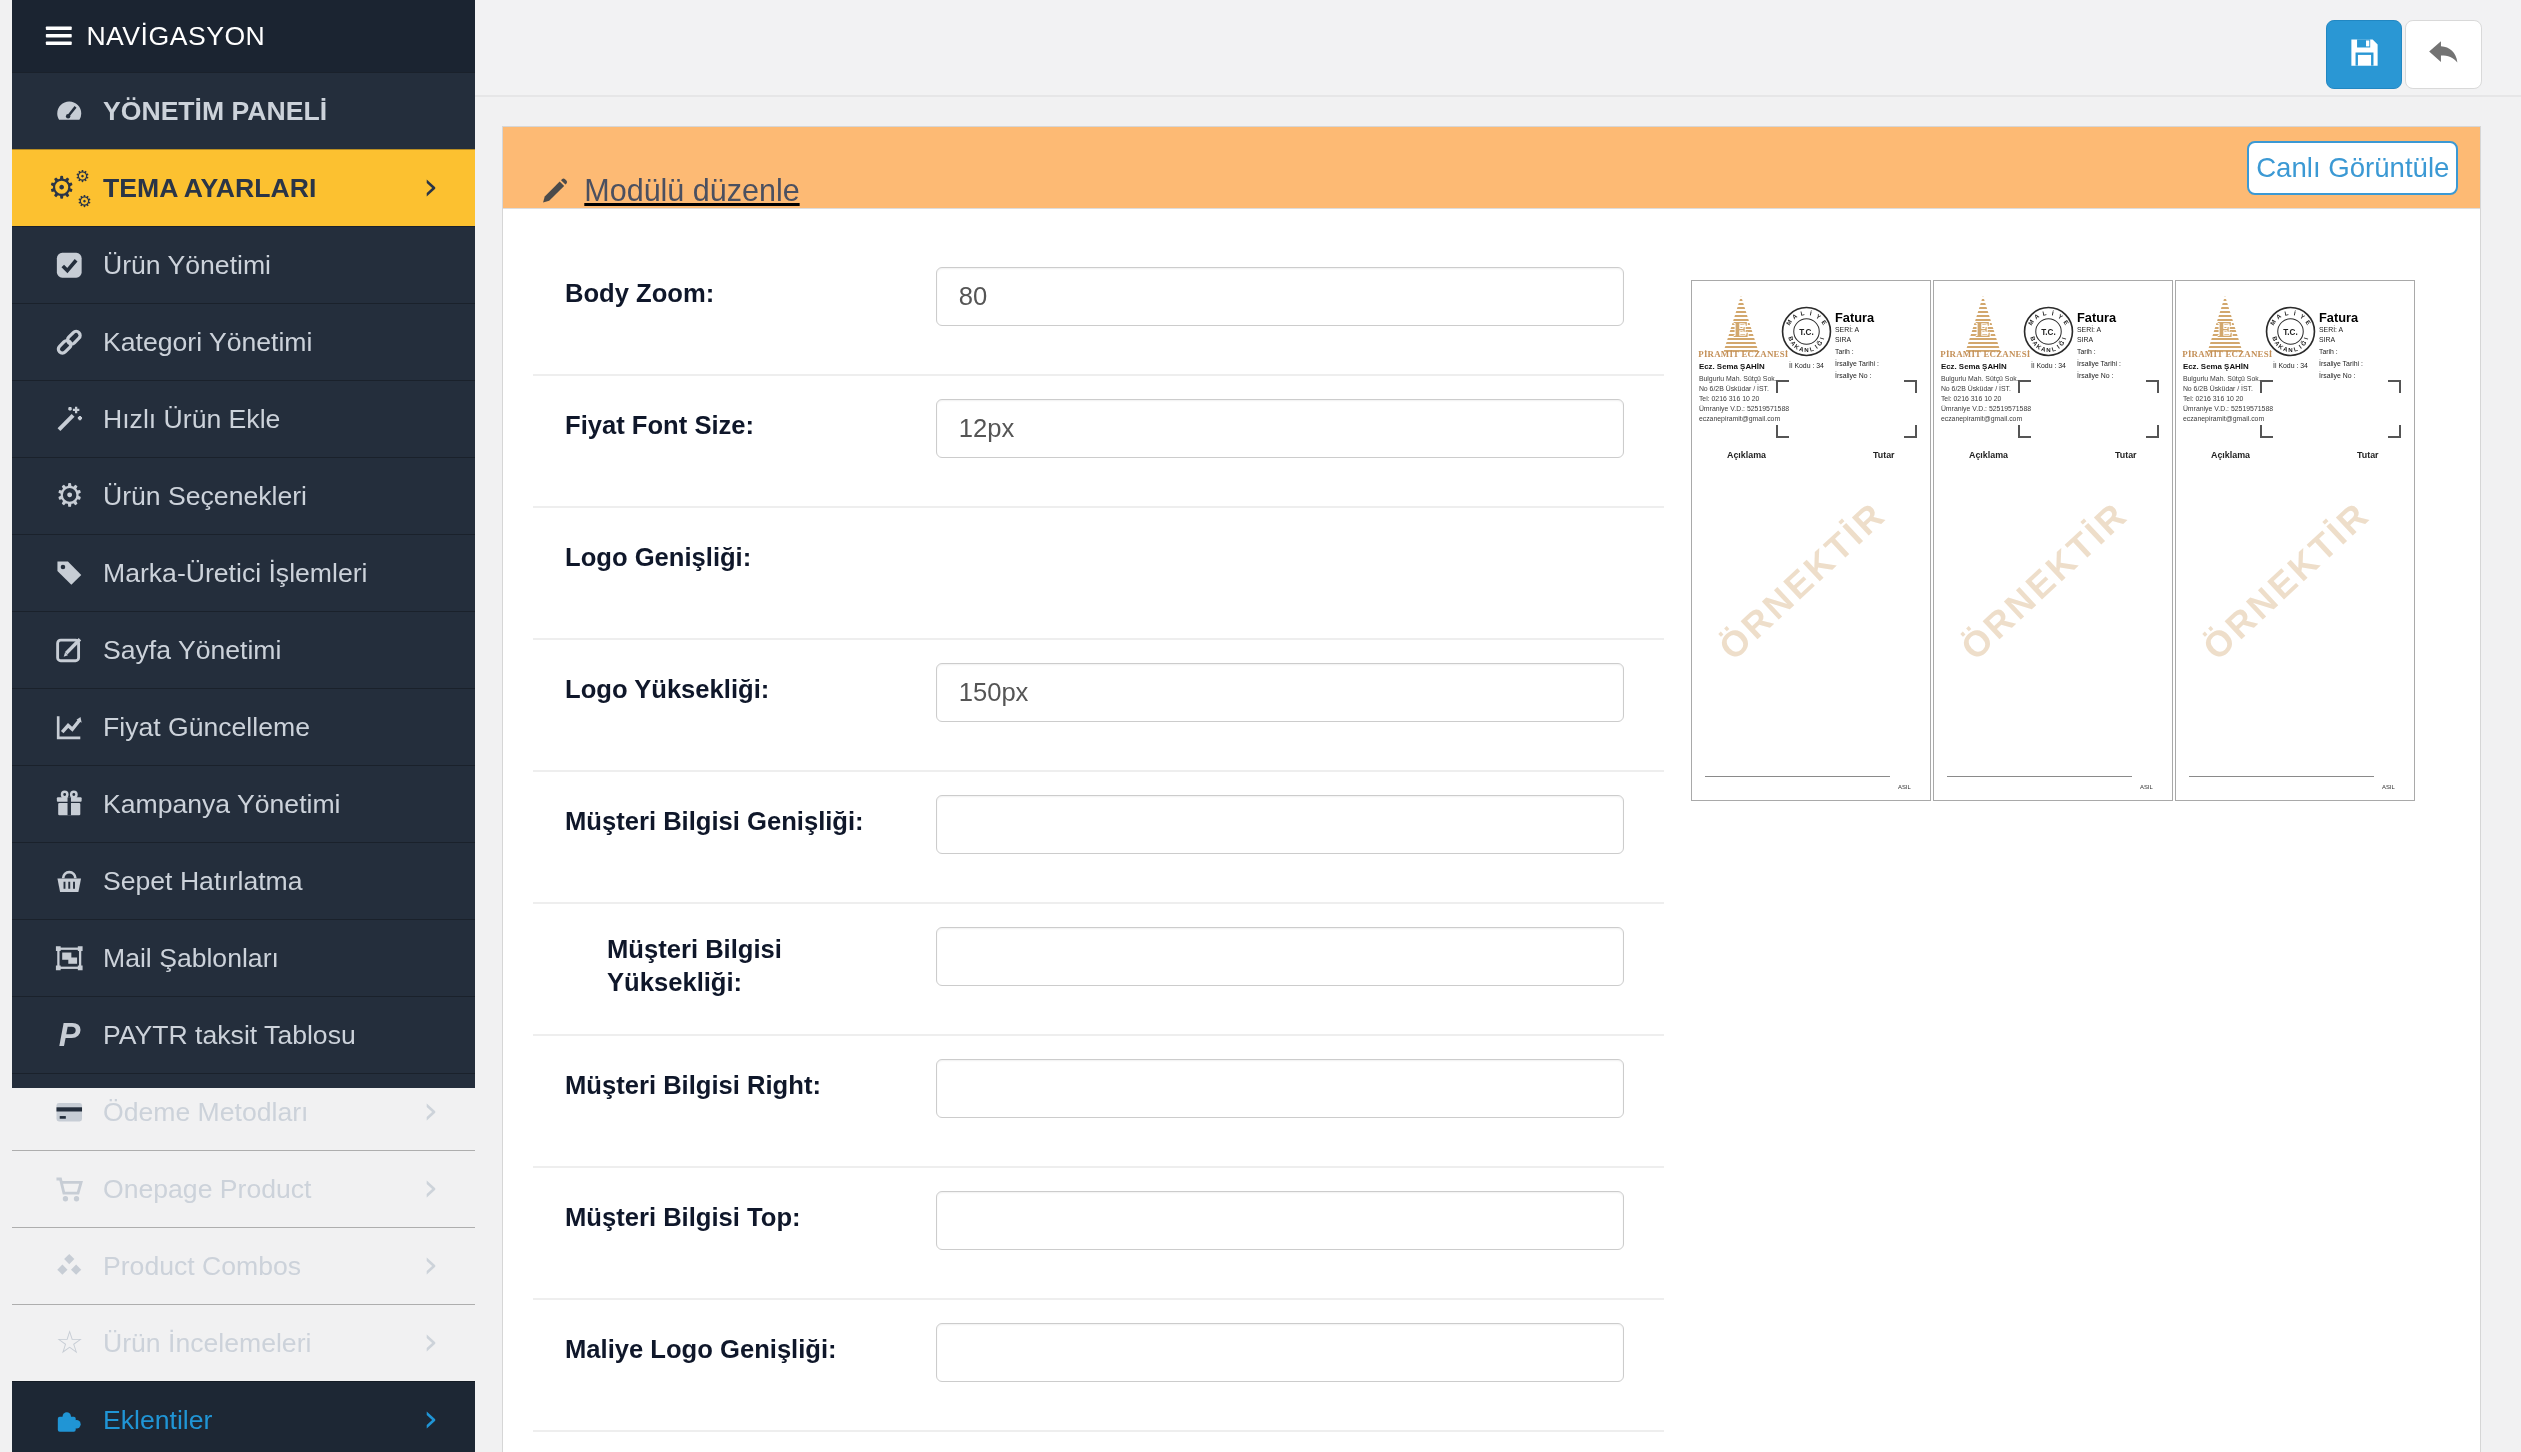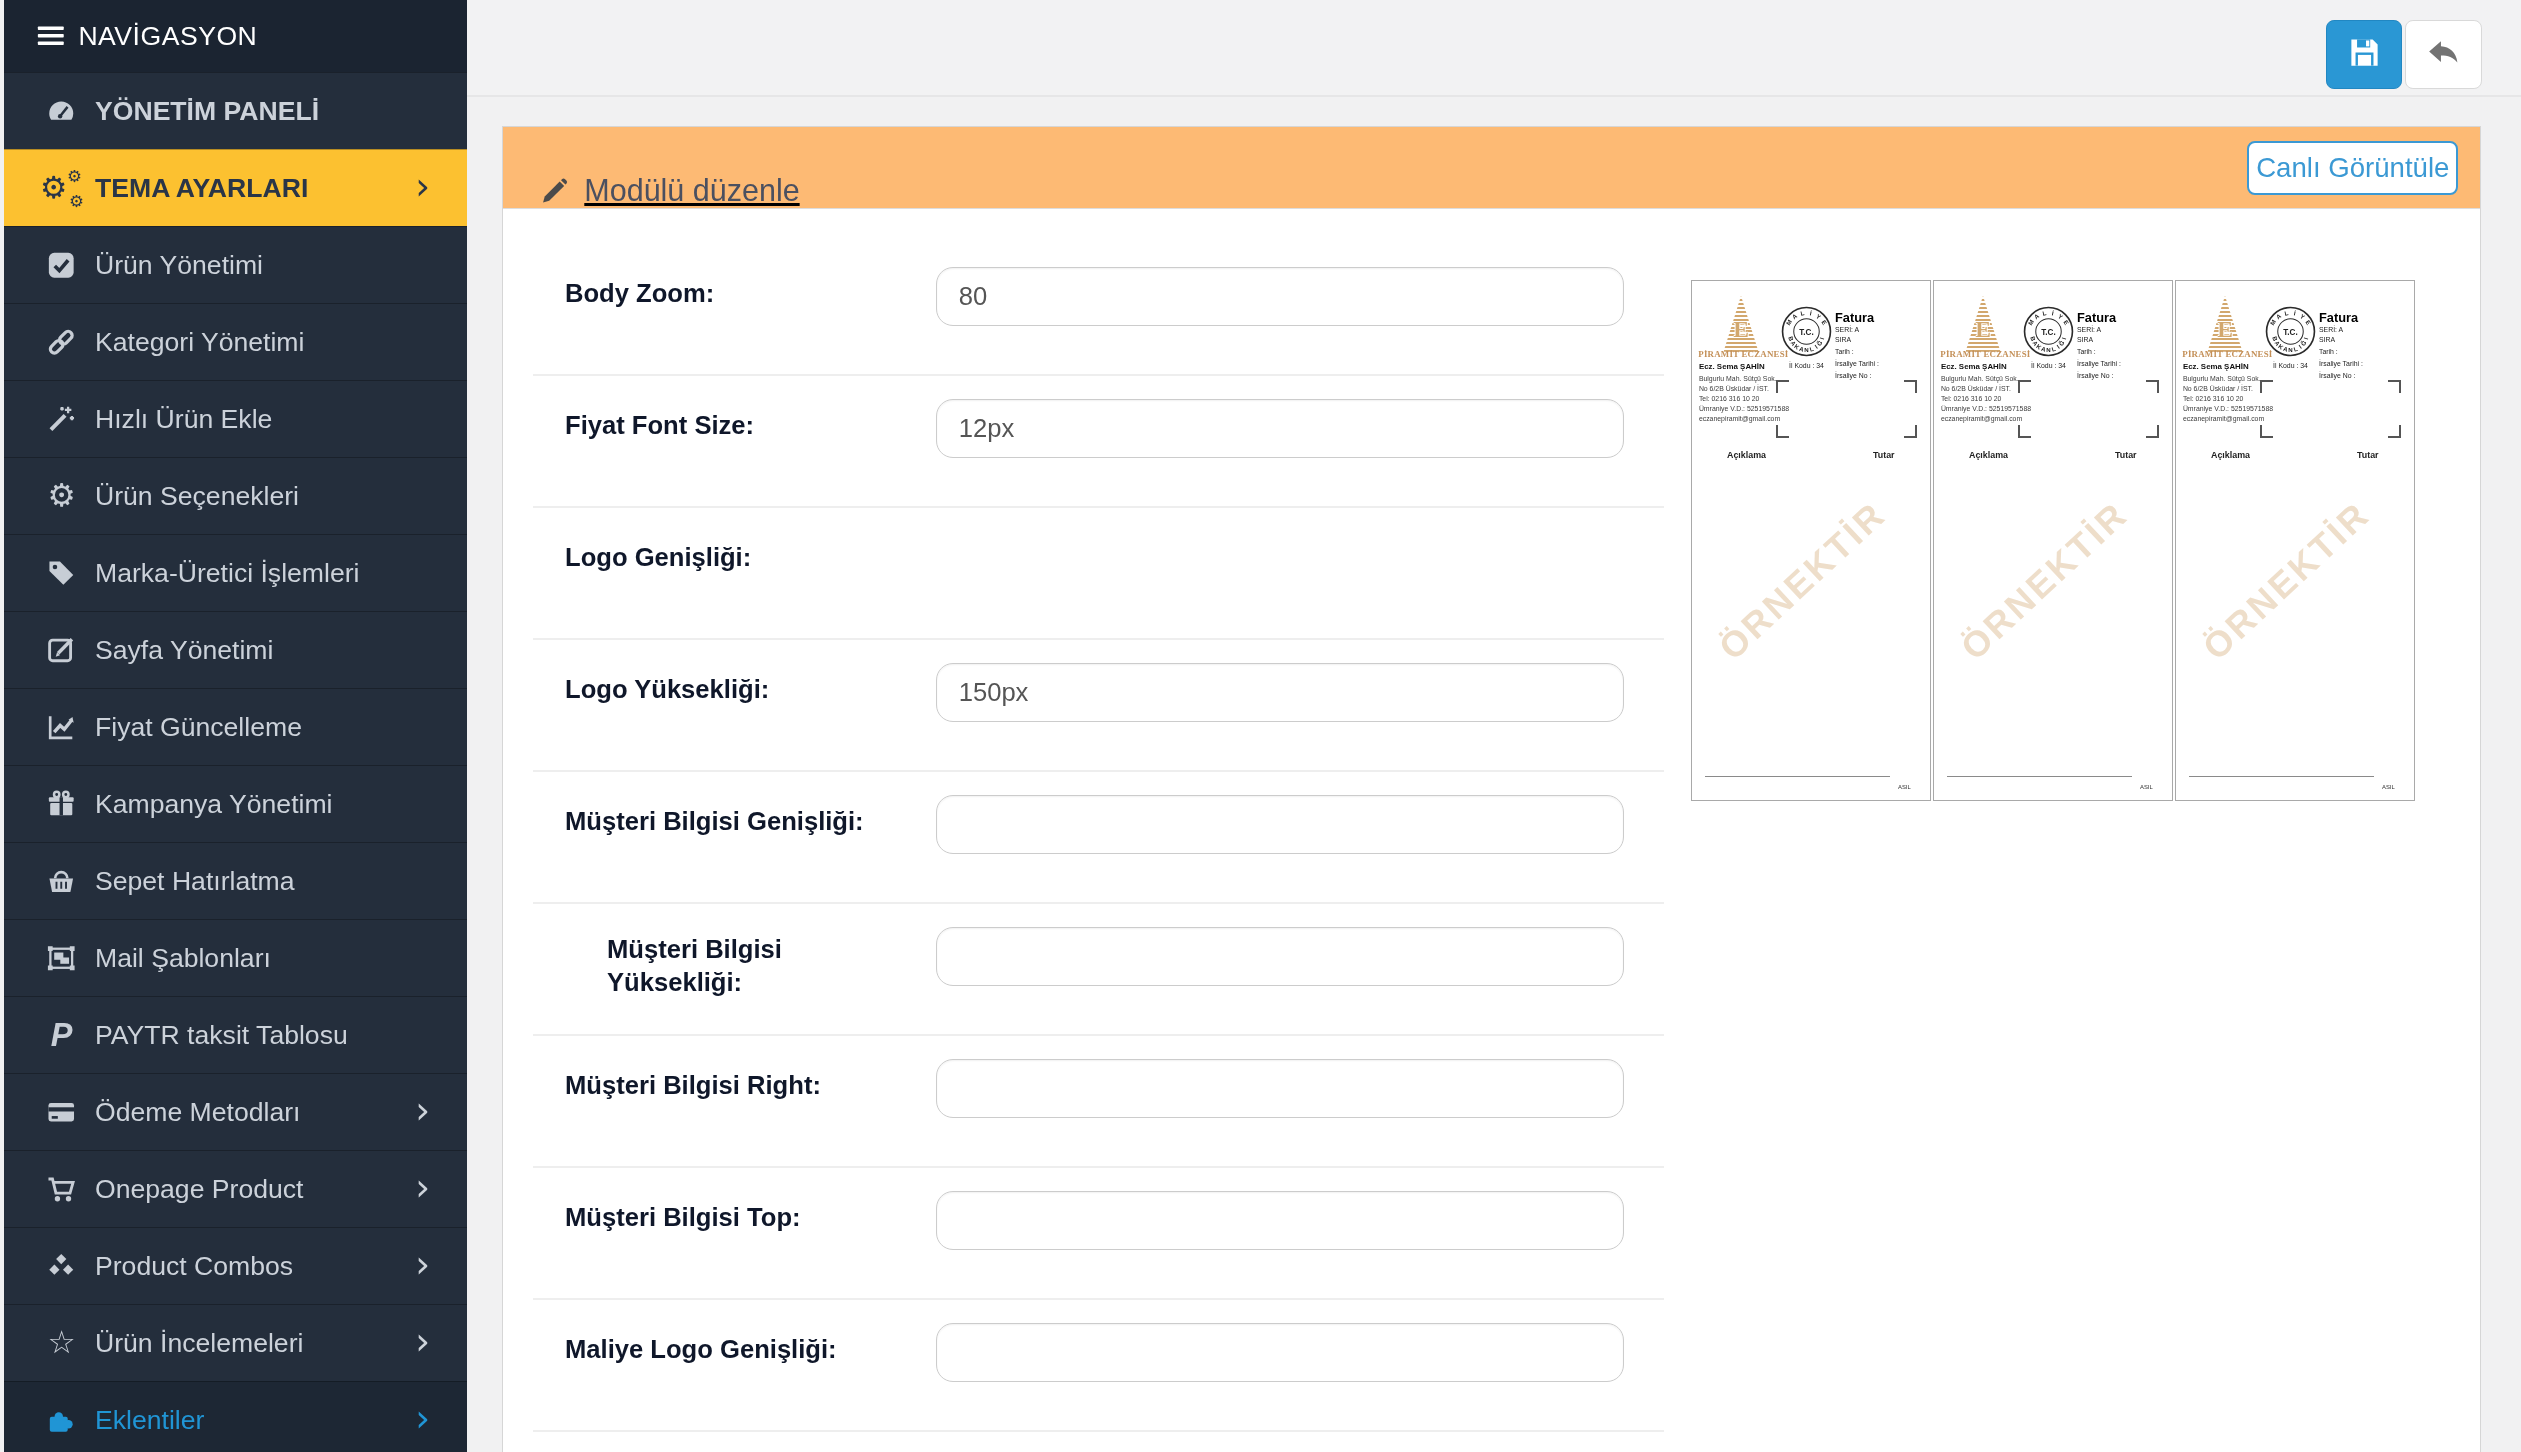--- a/index.html
+++ b/index.html
@@ -7,21 +7,21 @@
   body {
     position: relative;
     overflow: hidden;
     background: #f1f1f2;
     font-family: "Liberation Sans", sans-serif;
     -webkit-font-smoothing: antialiased;
   }
 
   
   .sidebar {
-    position:absolute; left:4px; top:0; width:463px; height:1452px;
+    position:absolute; left:12px; top:0; width:463px; height:1088px;
     background:#242e3c; z-index:5;
   }
   .side-header {
     height:72px; background:#1b2431; display:flex; align-items:center;
     padding-left:31.5px; color:#ffffff;
   }
   .side-header .ham { width:33px; height:29.6px; display:inline-flex; align-items:center; color:#fff; }
   .side-header .ham svg { width:29.6px; height:29.6px; }
   .side-header .nav-title { font-size:26.6px; color:#fff; margin-left:9.9px; letter-spacing:0.5px; }
 
@@ -93,21 +93,21 @@
   }
 
   
   .form-label {
     position:absolute; left:62px; font-size:25.6px; font-weight:700; color:#0f172a;
     white-space:nowrap; line-height:33px;
   }
   .form-label.wrap2 { white-space:normal;margin-left:42px; }
   .form-input {
     position:absolute; left:433px; width:688px; height:59px;
-    border:1px solid #cccccc; border-radius:17px; background:#fff;
+    border:1px solid #cccccc; border-radius:6px; background:#fff;
     font-family:"Liberation Sans", sans-serif; font-size:25.6px; color:#555555;
     padding:0 21.7px; box-shadow:inset 0 1px 2px rgba(0,0,0,.06); outline:none;
   }
   .divider { position:absolute; left:29.6px; width:1131px; height:0; border-top:2px solid #eeeeee; }
 
   
   .invoices { position:absolute; left:1188px; top:153px; display:flex; gap:2px; }
   .invoice {
     position:relative; width:240px; height:521px; background:#fff;
     border:1px solid #a9a9a9; overflow:hidden; flex:none;

